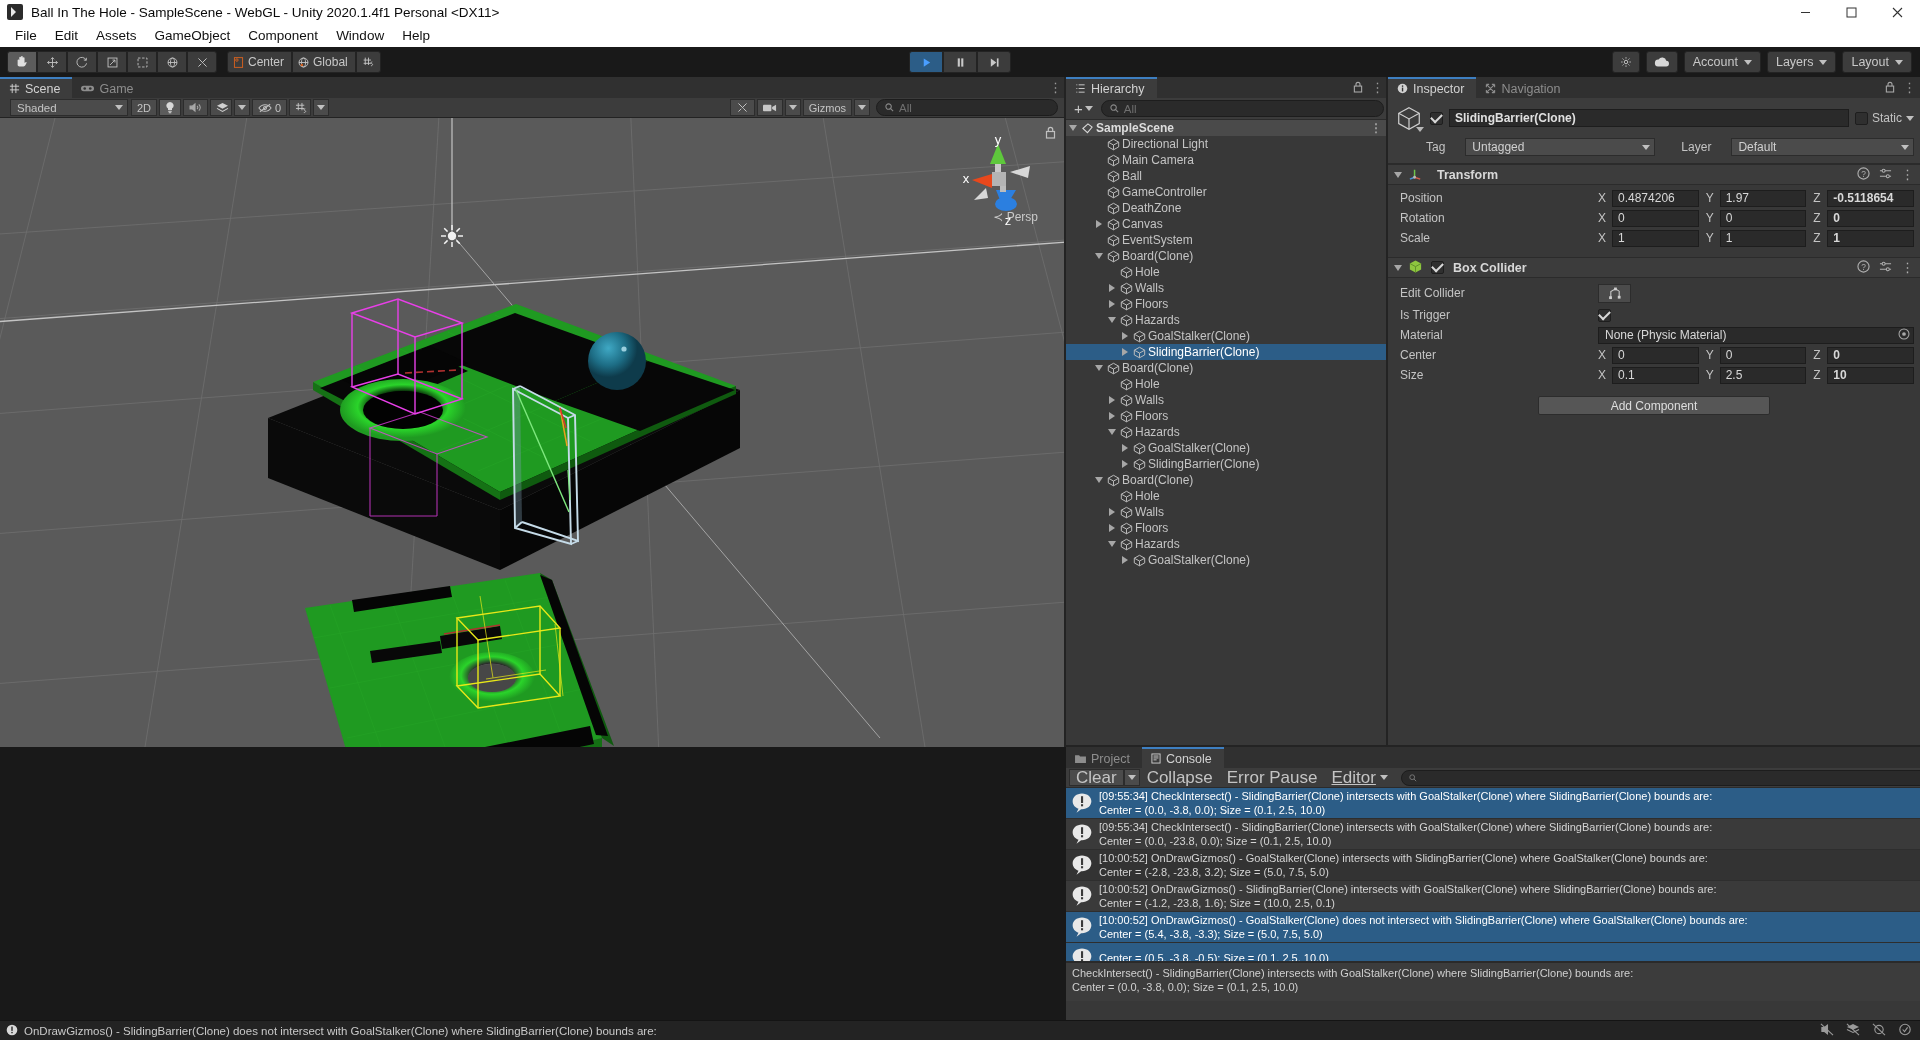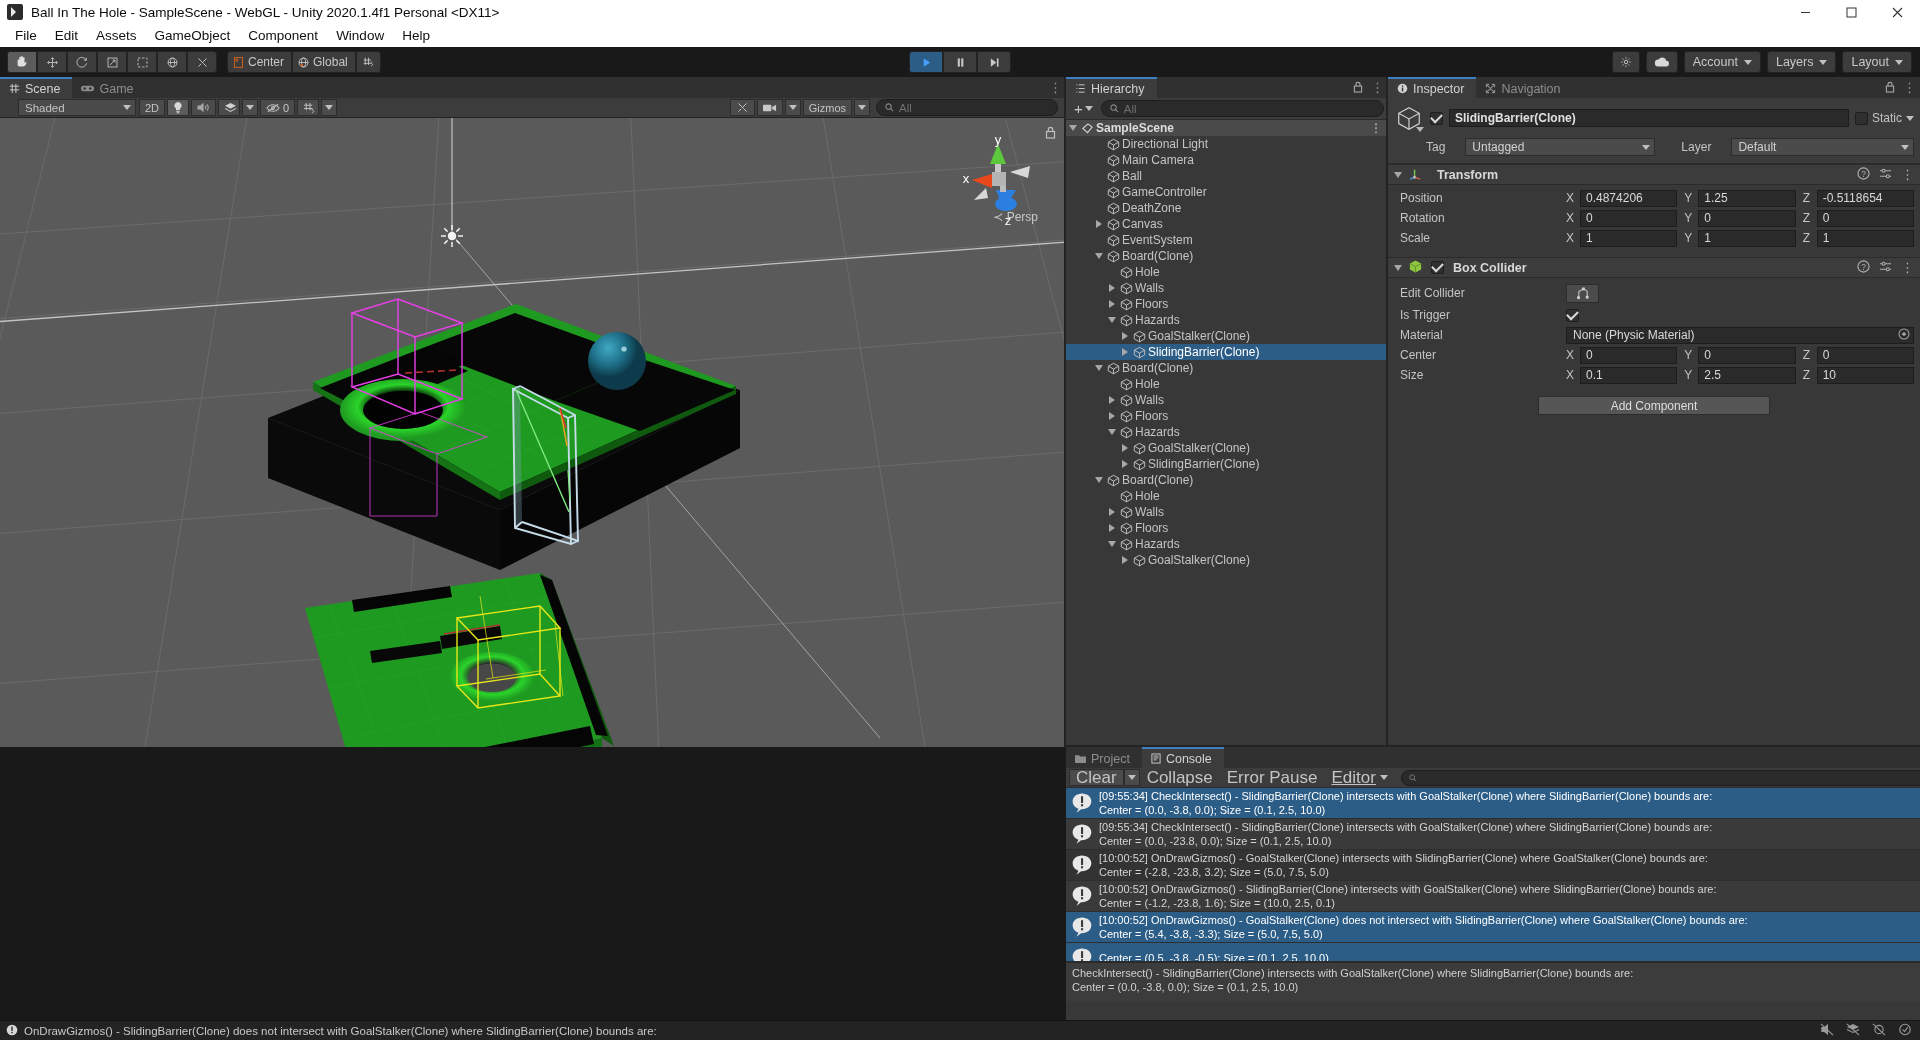--- a/index.html
+++ b/index.html
@@ -112,21 +112,21 @@
   .tabs-right {
     position: absolute; right: 4px; top: 0; height: 21px;
     display: flex; align-items: center; gap: 8px; color: #9a9a9a;
   }
   .kebab { letter-spacing: 0; font-size: 13px; line-height: 1; }
 
   
   #scene-panel { left: 0; top: 77px; width: 1066px; height: 670px; background: #3c3c3c; }
   .scene-toolbar {
     height: 20px; background: #3c3c3c; display: flex; align-items: center;
-    padding-left: 18px; gap: 0; border-bottom: 1px solid #232323;
+    padding-left: 10px; gap: 0; border-bottom: 1px solid #232323;
   }
   .st-btn {
     height: 17px; background: #4b4b4b; border: 1px solid #2c2c2c;
     display: flex; align-items: center; justify-content: center;
     padding: 0 5px; font-size: 11px; color: #c4c4c4; margin-right: 2px;
   }
   .st-drop {
     height: 17px; background: #4b4b4b; border: 1px solid #2c2c2c;
     display: flex; align-items: center; justify-content: space-between;
     padding: 0 4px 0 6px; font-size: 11.5px; color: #c4c4c4; width: 118px;
@@ -209,30 +209,30 @@
     padding: 0 4px 0 6px; font-size: 12px; color: #d0d0d0;
   }
   .comp-head {
     height: 21px; background: #3c3c3c; display: flex; align-items: center;
     gap: 6px; padding: 0 6px; border-top: 1px solid #2b2b2b; border-bottom: 1px solid #2b2b2b;
     position: relative;
   }
   .comp-title { font-size: 12.5px; font-weight: bold; color: #d8d8d8; margin-left: 8px; }
   .comp-right { position: absolute; right: 6px; display: flex; align-items: center; gap: 9px; color: #b0b0b0; }
   .comp-body { background: #383838; padding: 4px 6px 8px 6px; }
-  .f-row { display: flex; align-items: center; height: 18px; margin-bottom: 2px; }
+  .f-row { display: flex; align-items: center; height: 18px; margin-bottom: 2px; gap: 32px; }
   .f-label { width: 172px; font-size: 12px; color: #c4c4c4; padding-left: 6px; }
   .xyz { flex: 1; display: flex; align-items: center; gap: 0; }
   .ax { width: 14px; font-size: 12px; color: #c4c4c4; text-align: left; }
   .num {
     flex: 1; height: 17px; background: #2a2a2a; border: 1px solid #1d1d1d;
     display: flex; align-items: center; padding: 0 5px; font-size: 12px;
     color: #d8d8d8; margin-right: 7px;
   }
-  .num:last-child { margin-right: 0; }
+  .num:last-child { margin-right: 0; font-weight: bold; }
   .obj-field {
     flex: 1; height: 17px; background: #2a2a2a; border: 1px solid #1d1d1d;
     display: flex; align-items: center; justify-content: space-between;
     padding: 0 3px 0 6px; font-size: 12px; color: #d8d8d8;
   }
   .add-comp {
     width: 232px; height: 19px; margin: 12px auto 0 auto; background: #565656;
     border: 1px solid #2c2c2c; border-radius: 2px;
     display: flex; align-items: center; justify-content: center;
     font-size: 12px; color: #dedede;
@@ -1288,21 +1288,21 @@
         <span class="kebab">⋮</span>
       </span>
     </div>
     <div class="comp-body" id="transform-body">
         <div class="f-row">
           <div class="f-label">Position</div>
           <div class="xyz">
             <span class="ax">X</span>
             <span class="num">0.4874206</span>
             <span class="ax">Y</span>
-            <span class="num">1.25</span>
+            <span class="num">1.97</span>
             <span class="ax">Z</span>
             <span class="num">-0.5118654</span>
           </div>
         </div>
         <div class="f-row">
           <div class="f-label">Rotation</div>
           <div class="xyz">
             <span class="ax">X</span>
             <span class="num">0</span>
             <span class="ax">Y</span>

